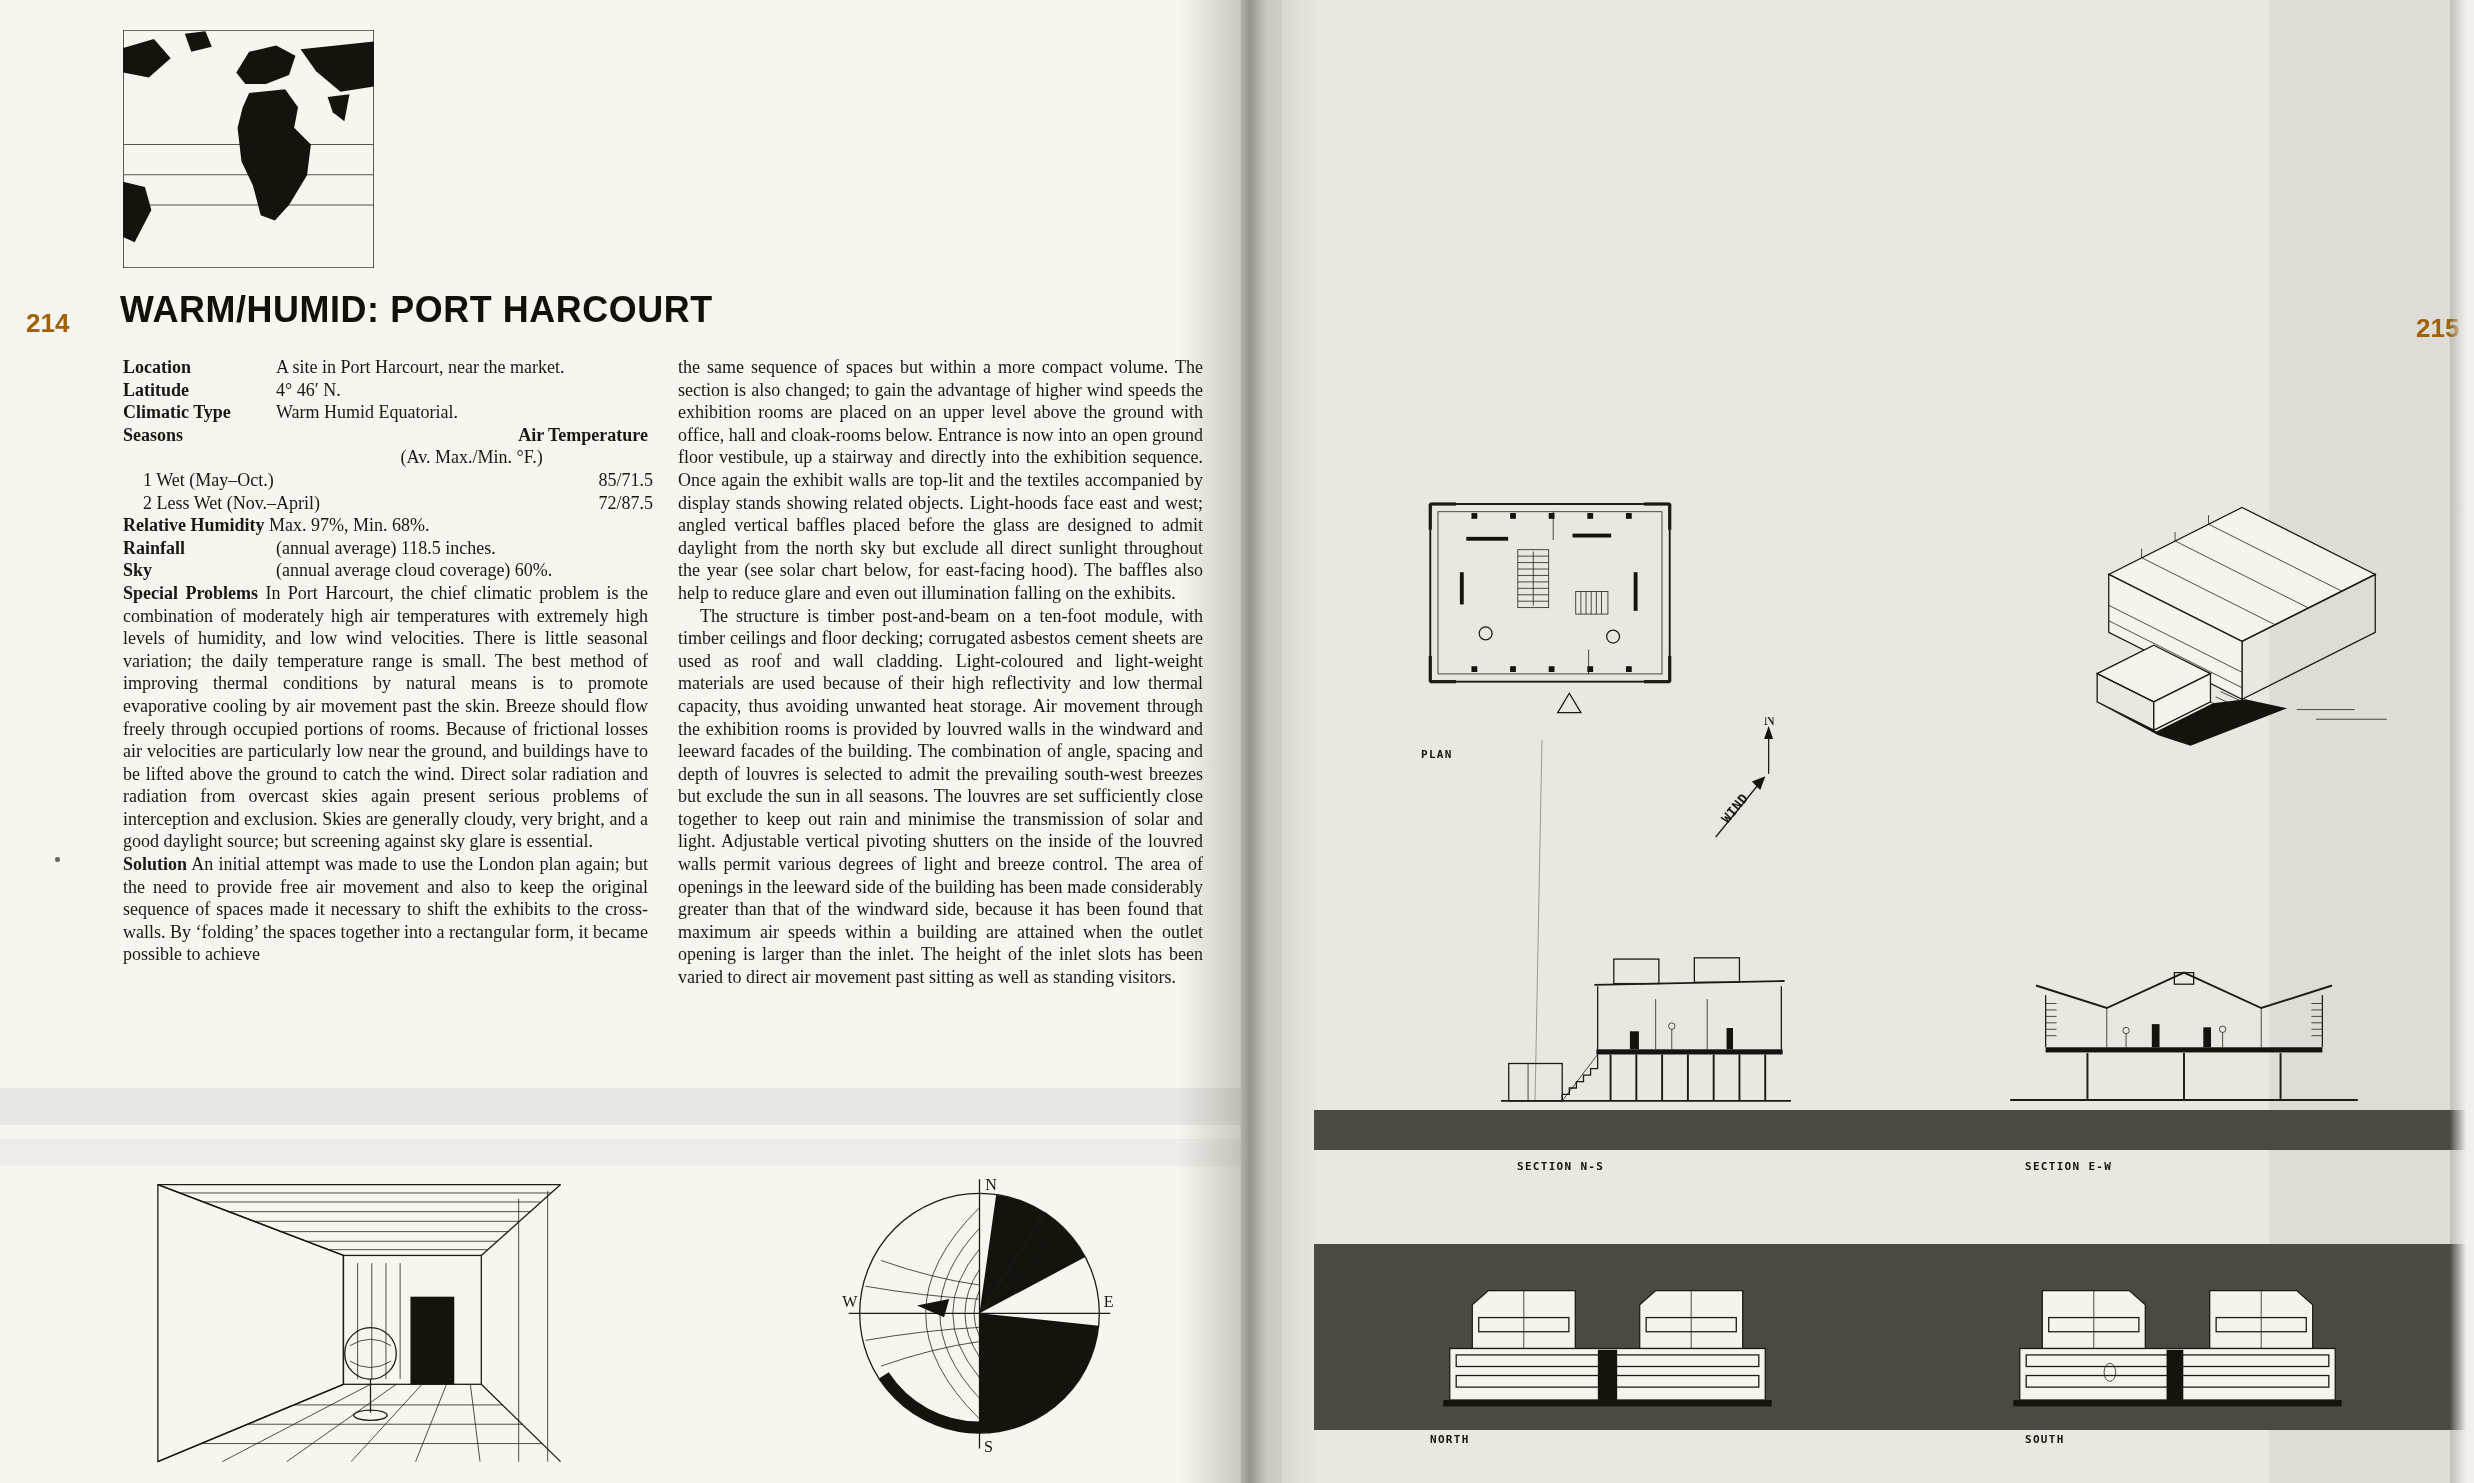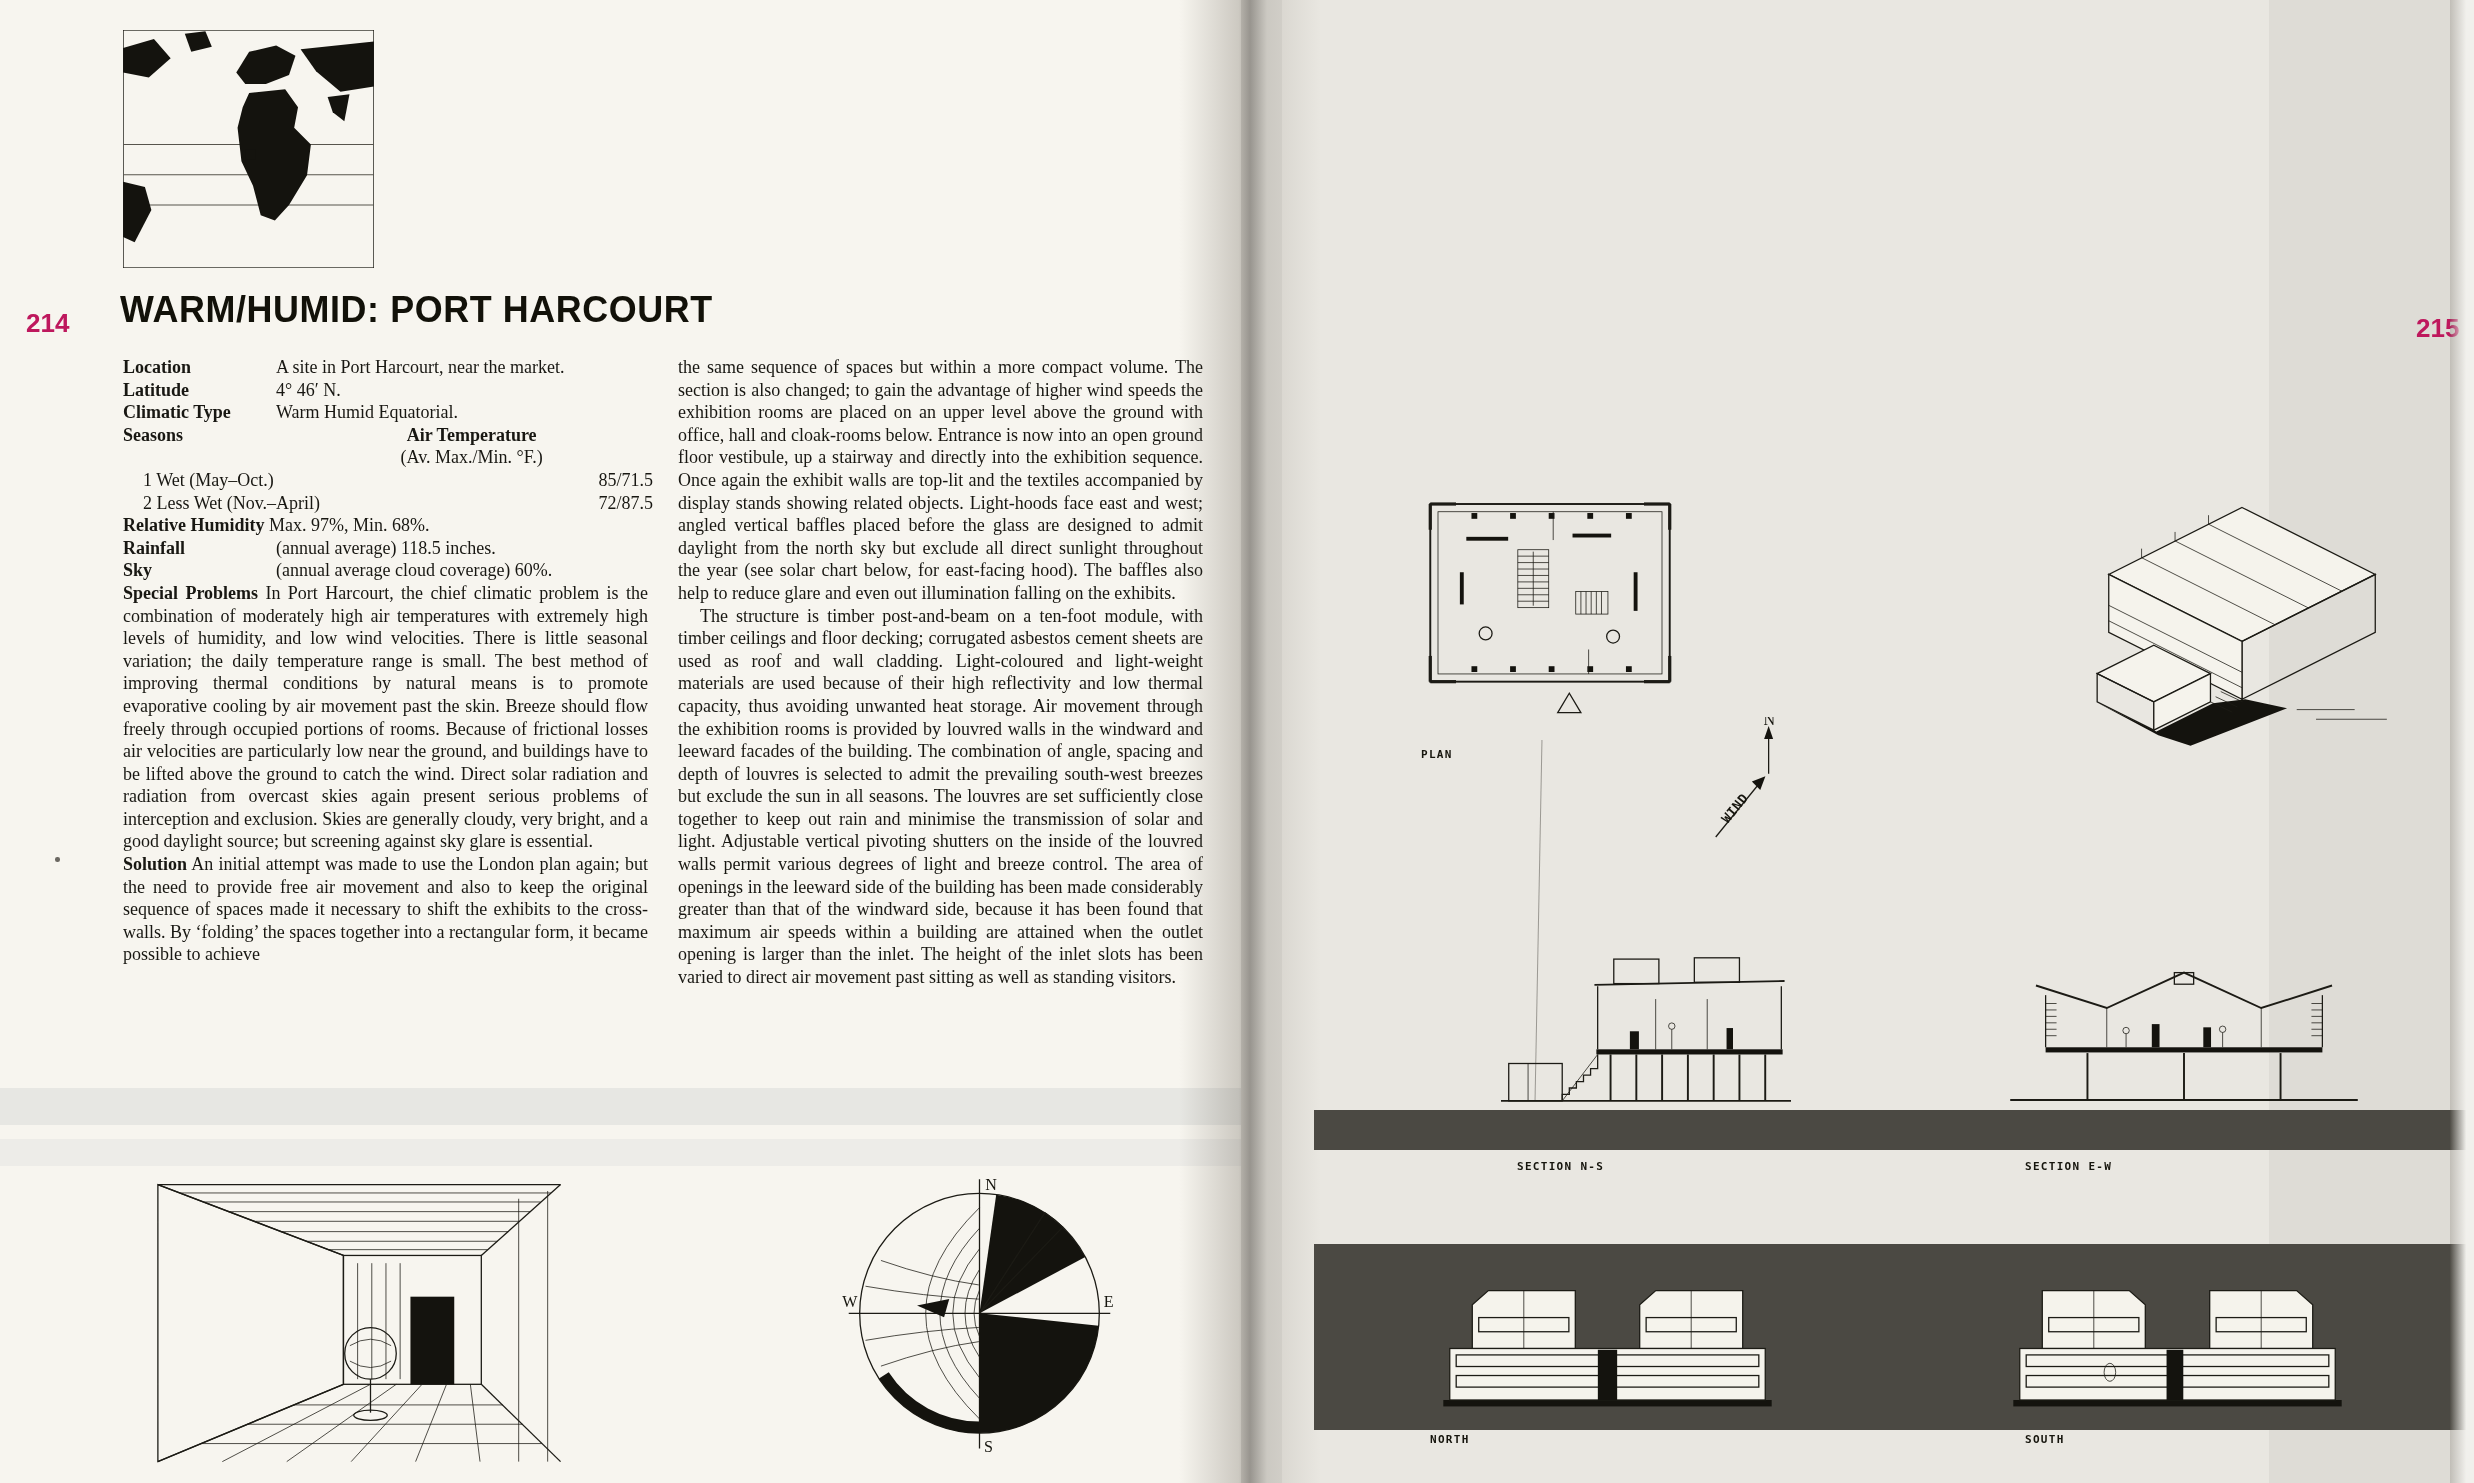--- a/index.html
+++ b/index.html
@@ -14,36 +14,36 @@
   .page-right{left:1282px;width:987px;background:#e9e7e1;}
   .gutter{position:absolute;left:1179px;top:0;width:142px;height:1484px;pointer-events:none;
     background:linear-gradient(90deg, rgba(120,112,100,0) 0%, rgba(95,88,76,0.28) 42%, rgba(55,50,44,0.42) 50%, rgba(120,113,103,0.18) 62%, rgba(0,0,0,0) 100%);}
   .right-edge{position:absolute;left:2450px;top:0;width:24.5px;height:1484px;
     background:linear-gradient(90deg, rgba(90,84,76,0.22), #f1f0ec 65%);}
   .streak{position:absolute;left:0;width:1241px;pointer-events:none;}
   .streak.s1{top:1088px;height:37px;background:rgba(168,176,182,0.20);}
   .streak.s2{top:1139px;height:27px;background:rgba(168,176,182,0.13);}
   .speck{position:absolute;left:55px;top:857px;width:4.5px;height:4.5px;border-radius:50%;background:#6b6862;}
 
-  .pagenum{position:absolute;font-family:"Liberation Sans",sans-serif;font-weight:700;font-size:26px;color:#be185d;}
+  .pagenum{position:absolute;font-family:"Liberation Sans",sans-serif;font-weight:700;font-size:26px;color:#a16207;}
   .pagenum.pl{left:26px;top:308px;}
   .pagenum.pr{left:1134px;top:313px;}
 
   .title{position:absolute;left:120px;top:289px;margin:0;
     font-family:"Liberation Sans",sans-serif;font-weight:700;font-size:37px;letter-spacing:0.6px;
     transform:scaleX(0.97);transform-origin:0 0;color:#121109;white-space:nowrap;}
 
   .col{position:absolute;top:356px;width:525px;font-size:18px;line-height:22.6px;}
   .col1{left:123px;}
   .col2{left:678px;}
   .fact-row{display:flex;}
   .flabel{flex:none;width:153px;font-weight:700;}
   .fvalue{flex:1;}
   .airtemp{flex:1;text-align:center;padding-left:19.3px;}
-  .airtemp-title{display:block;font-weight:700;}
+  .airtemp-title{display:block;font-weight:700;text-align:right;}
   .airtemp-units{display:block;}
   .temp-row{display:flex;margin-left:20px;}
   .temp-name{flex:none;width:400px;}
   .temp-value{flex:none;width:110px;text-align:right;}
   .inline-fact,.bodypara{margin:0;text-align:justify;}
   .inline-fact b{font-weight:700;}
   .bodypara.indent{text-indent:22px;}
 
   .fig{position:absolute;}
   .fig line,.fig path,.fig rect,.fig circle,.fig ellipse,.fig polyline,.fig polygon{stroke:#1c1b15;fill:none;stroke-width:2;}

